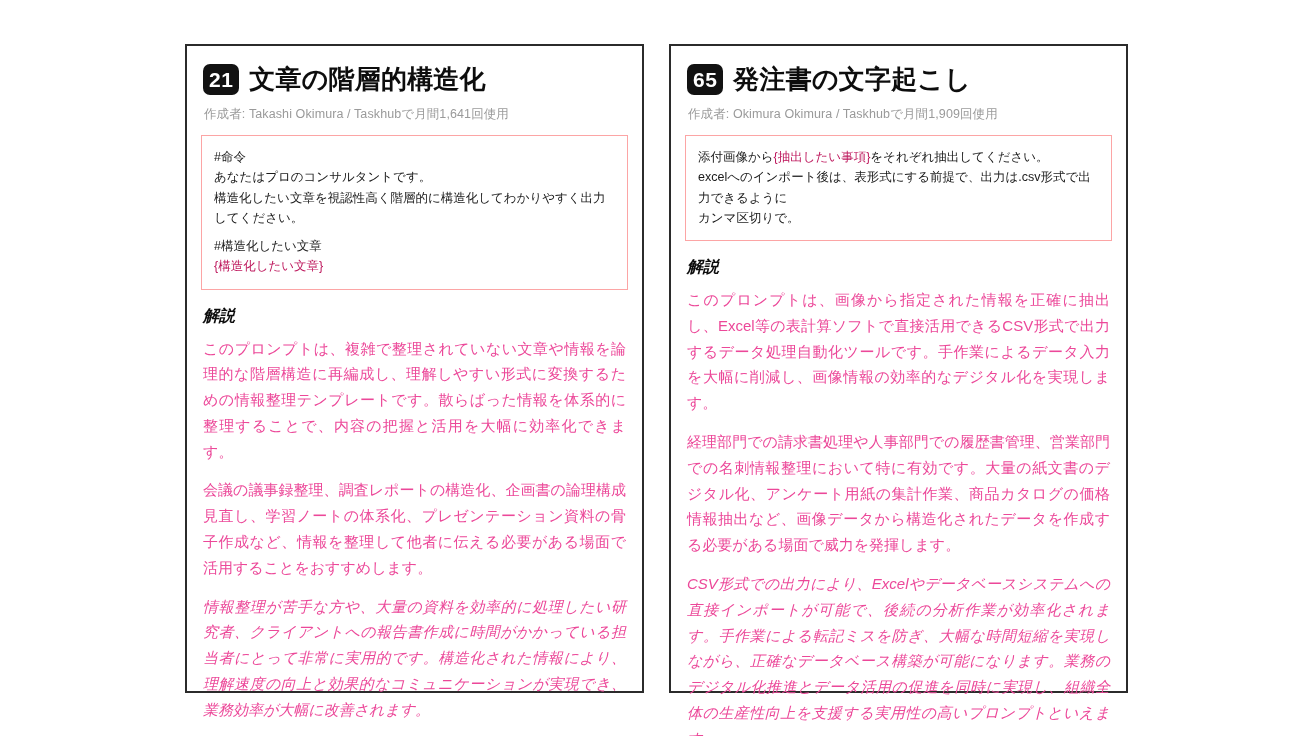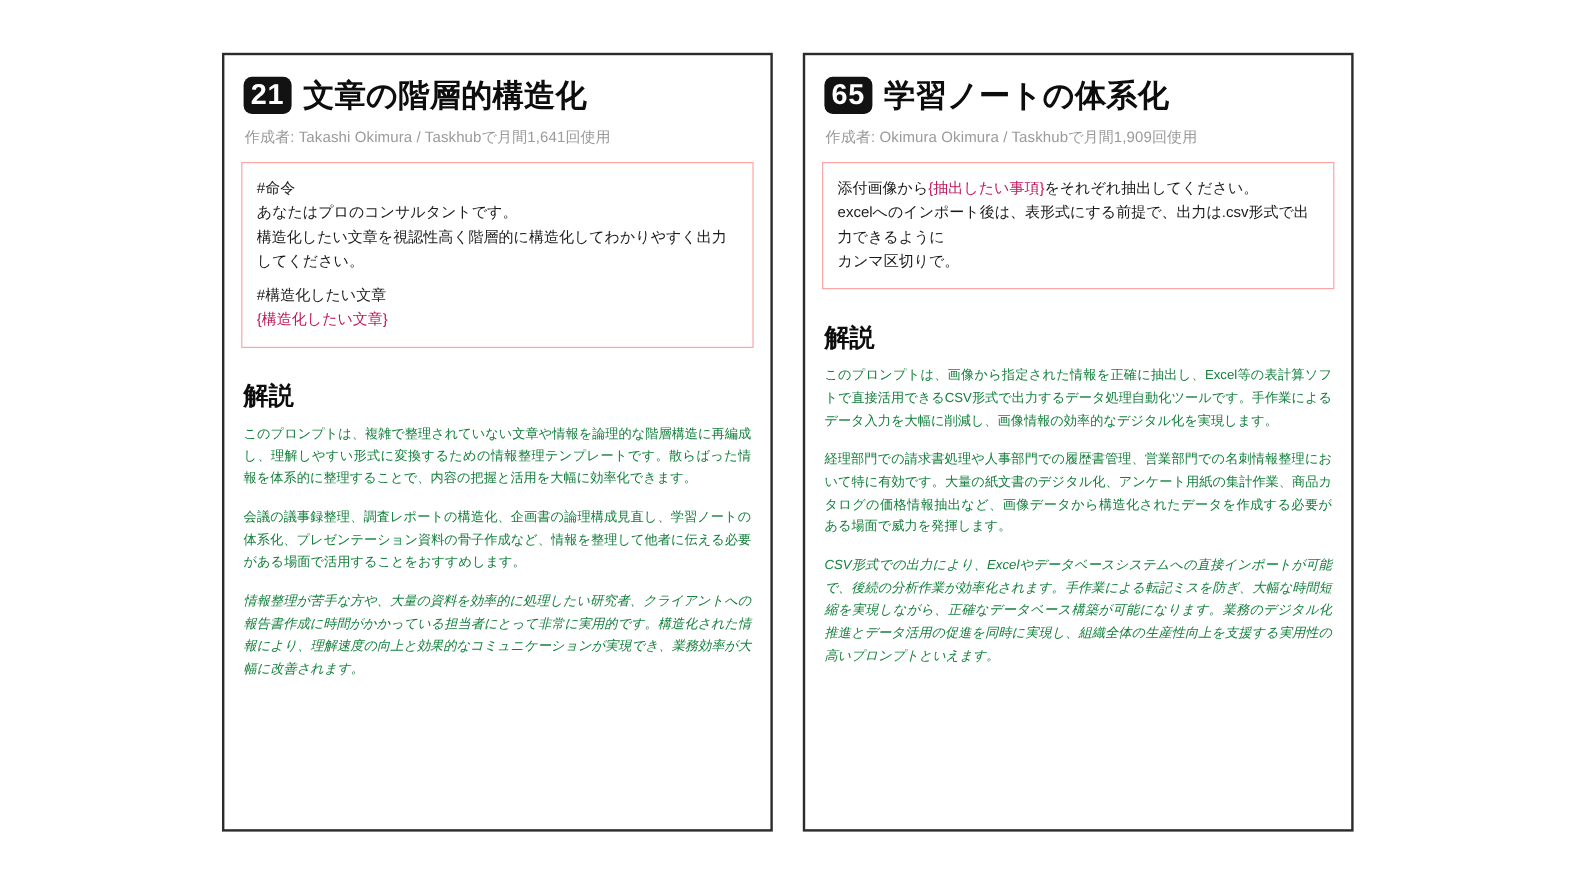--- a/index.html
+++ b/index.html
@@ -46,21 +46,21 @@
     padding-left: 2px;
   }
   .badge {
     flex: 0 0 auto;
     min-width: 34px;
     height: 31px;
     box-sizing: border-box;
     background: #121212;
     color: #ffffff;
     border-radius: 7px;
-    font-size: 24px;
+    font-size: 21px;
     font-weight: bold;
     line-height: 31px;
     text-align: center;
     padding: 0 6px;
     letter-spacing: 0.5px;
   }
   .card-title {
     font-size: 26px;
     font-weight: bold;
     color: #0d0d0d;
@@ -87,36 +87,37 @@
   .prompt-line {
     white-space: pre-wrap;
   }
   .prompt-line.blank {
     height: 8px;
   }
   .placeholder {
     color: #be185d;
   }
   .section-heading {
-    margin-top: 26px;
+    margin-top: 16px;
     padding-left: 2px;
-    font-size: 21px;
+    font-size: 16px;
     font-weight: bold;
     color: #0d0d0d;
+    font-style: italic;
   }
   .explanation {
     margin-top: 9px;
     padding-left: 2px;
     padding-right: 2px;
   }
   .explanation p {
     margin: 0 0 13px 0;
-    font-size: 11px;
+    font-size: 15px;
     line-height: 1.72;
-    color: #15803d;
+    color: #ec4899;
     text-align: justify;
     text-justify: inter-character;
   }
   .explanation p:last-child {
     margin-bottom: 0;
     font-style: italic;
   }
 </style>
 </head>
 <body>
@@ -142,21 +143,21 @@
       <div class="explanation">
         <p>このプロンプトは、複雑で整理されていない文章や情報を論理的な階層構造に再編成し、理解しやすい形式に変換するための情報整理テンプレートです。散らばった情報を体系的に整理することで、内容の把握と活用を大幅に効率化できます。</p>
         <p>会議の議事録整理、調査レポートの構造化、企画書の論理構成見直し、学習ノートの体系化、プレゼンテーション資料の骨子作成など、情報を整理して他者に伝える必要がある場面で活用することをおすすめします。</p>
         <p>情報整理が苦手な方や、大量の資料を効率的に処理したい研究者、クライアントへの報告書作成に時間がかかっている担当者にとって非常に実用的です。構造化された情報により、理解速度の向上と効果的なコミュニケーションが実現でき、業務効率が大幅に改善されます。</p>
       </div>
     </div>
 
     <div class="card">
       <div class="card-header">
         <div class="badge">65</div>
-        <div class="card-title">学習ノートの体系化</div>
+        <div class="card-title">発注書の文字起こし</div>
       </div>
       <div class="byline">作成者: Okimura Okimura / Taskhubで月間1,909回使用</div>
       <div class="prompt-box">
         <div class="prompt-line"><span>添付画像から</span><span class="placeholder">{抽出したい事項}</span><span>をそれぞれ抽出してください。</span></div>
         <div class="prompt-line">excelへのインポート後は、表形式にする前提で、出力は.csv形式で出力できるように</div>
         <div class="prompt-line">カンマ区切りで。</div>
       </div>
       <div class="section-heading">解説</div>
       <div class="explanation">
         <p>このプロンプトは、画像から指定された情報を正確に抽出し、Excel等の表計算ソフトで直接活用できるCSV形式で出力するデータ処理自動化ツールです。手作業によるデータ入力を大幅に削減し、画像情報の効率的なデジタル化を実現します。</p>

